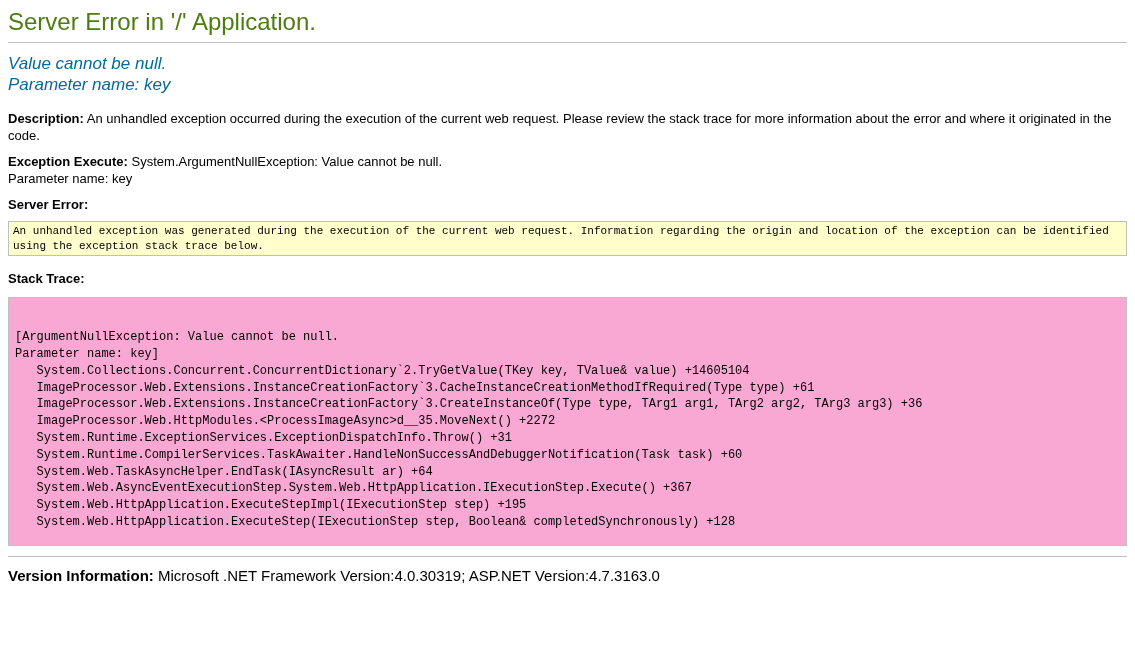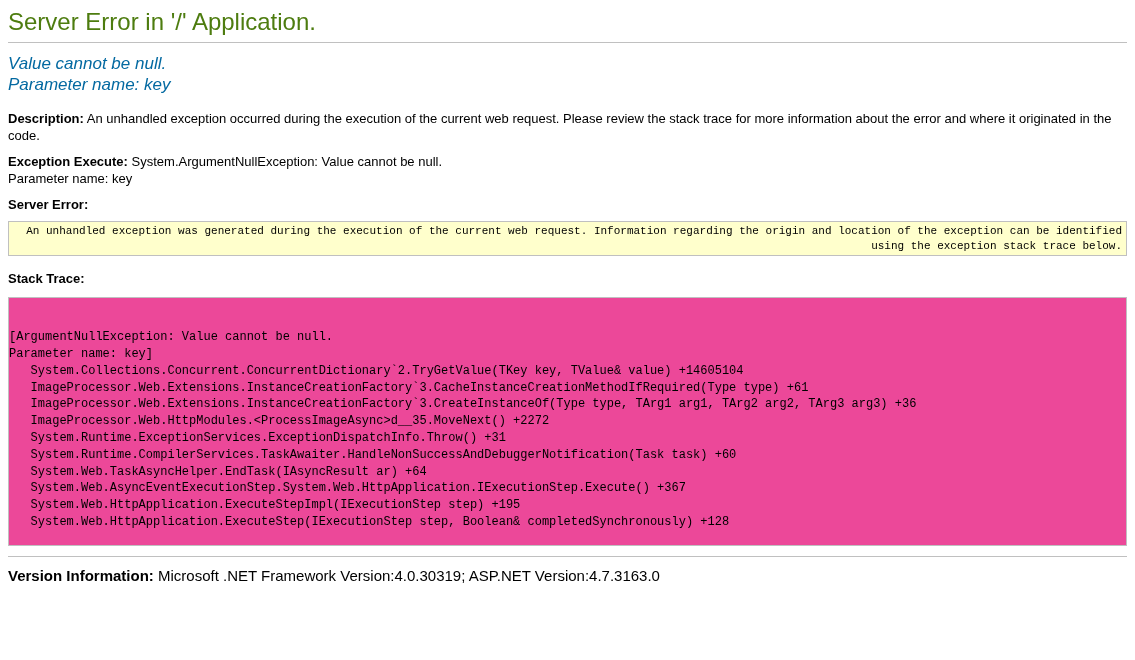--- a/index.html
+++ b/index.html
@@ -48,26 +48,25 @@
       border: 1px solid #c0c0c0;
       padding: 2px 4px;
       margin: 6px 0 14px 0;
       width: 100%;
       box-sizing: border-box;
       font-family: Consolas, "Courier New", monospace;
       font-size: 11px;
       line-height: 1.3;
       white-space: pre-wrap;
       overflow-x: auto;
-      text-align: right;
     }
     .stackbox {
-      background: #ec4899;
+      background: #f9a8d4;
       border: 1px solid #c0c0c0;
-      padding: 14px 0;
+      padding: 14px 6px;
       margin: 10px 0 10px 0;
       width: 100%;
       box-sizing: border-box;
       font-family: Consolas, "Courier New", monospace;
       font-size: 12px;
       line-height: 1.4;
       white-space: pre;
       overflow-x: auto;
     }
     .version {

